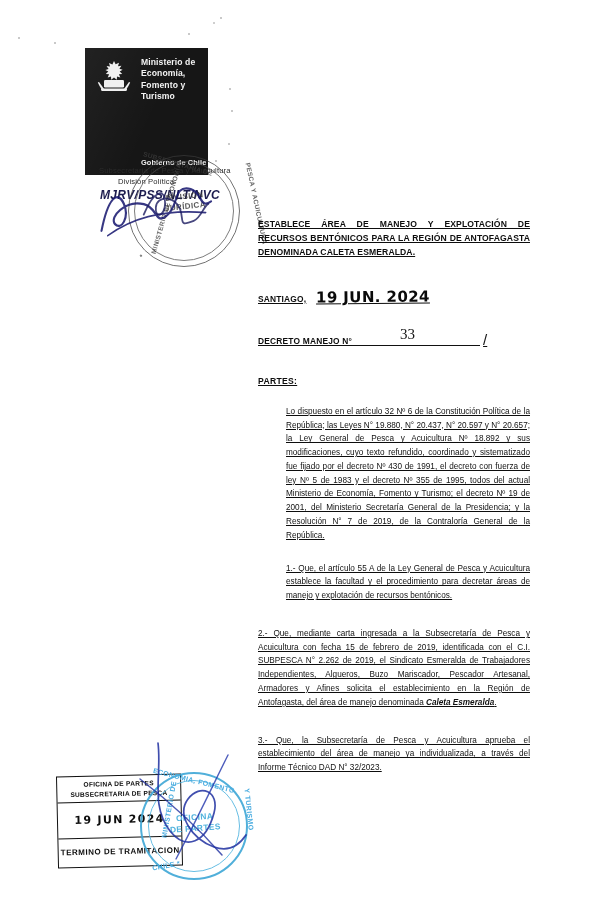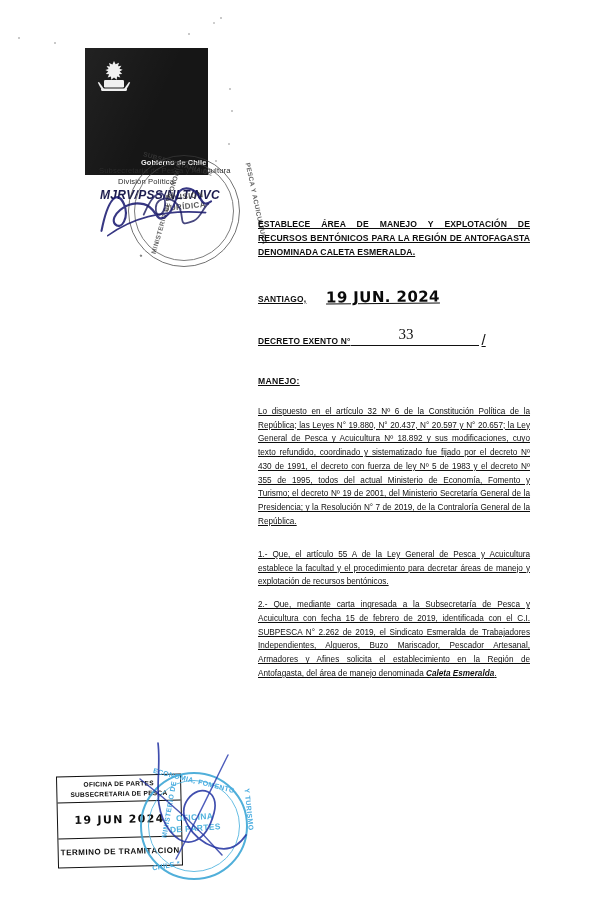--- a/index.html
+++ b/index.html
@@ -151,21 +151,21 @@
     font-size: 8.6px;
     font-weight: bold;
     line-height: 1.62;
     text-align: justify;
     letter-spacing: .1px;
   }
   #date-row {
     margin-top: 26px;
     display: flex;
     align-items: flex-end;
-    gap: 20px;
+    gap: 10px;
   }
   #date-label {
     font-size: 8.4px;
     font-weight: bold;
     letter-spacing: .2px;
   }
   #date-stamp {
     font-size: 15px;
     font-weight: bold;
     font-family: "DejaVu Sans", sans-serif;
@@ -204,27 +204,27 @@
     transform: translateY(2px);
   }
 
   .section-head {
     margin-top: 30px;
     font-size: 8.6px;
     font-weight: bold;
     letter-spacing: .3px;
   }
   .body-par {
-    margin-top: 9px;
+    margin-top: 24px;
     font-size: 8.2px;
     line-height: 1.68;
     text-align: justify;
     color: #111;
   }
-  .body-par.first { margin-top: 19px; }
+  .body-par.first { margin-top: 19px; margin-left: 28px; }
   .bi { font-weight: bold; font-style: italic; }
 
   
   #stamp-oficina {
     position: absolute;
     left: 57px; top: 775px;
     width: 125px; height: 92px;
     border: 1.4px solid #111;
     transform: rotate(-1.3deg);
     background: transparent;
@@ -319,20 +319,21 @@
     <svg width="38" height="36" viewBox="0 0 38 36" aria-hidden="true">
       <g fill="#f0f0f0">
         <path d="M19 3 l1.6 3.2 L24 4.8 l-1 3.4 3.4-.4-2 2.9 3.2 1.1-2.9 1.8 2.5 2.3-3.3.4 1.4 3.1-3.3-1-.2 3.4L19 19.4l-2.8 2.4-.2-3.4-3.3 1 1.4-3.1-3.3-.4 2.5-2.3L10.4 12l3.2-1.1-2-2.9 3.4.4-1-3.4 3.4 1.4z"></path>
         <rect x="9" y="22" width="20" height="7.5" rx="1.2"></rect>
         <rect x="6" y="30.5" width="26" height="2.4" rx="1.1"></rect>
         <path d="M4 24 q3 4 5 7 l-2 1 q-2.5-3.6-4.2-7.4z"></path>
         <path d="M34 24 q-3 4-5 7 l2 1 q2.5-3.6 4.2-7.4z"></path>
       </g>
     </svg>
   </div>
+  <div id="logo-ministry-text">Ministerio de Economía, Fomento y Turismo</div>
   <div id="logo-gov-text">Gobierno de Chile</div>
 </div>
 
 <div class="org-line" id="org-subsecretaria">Subsecretaría de Pesca y Acuicultura</div>
 <div class="org-line" id="org-division">División Política</div>
 <div class="org-line" id="org-initials">MJRV/PSS/NLT/NVC</div>
 
 <div id="seal-juridica"></div>
 <div class="seal-arc-text" id="seal-arc-top">SUBSECRETARÍA DE</div>
 <div class="seal-arc-text" id="seal-arc-right">PESCA Y ACUICULTURA</div>
@@ -357,35 +358,36 @@
 <div id="doc-col">
 
   <div id="doc-title">ESTABLECE ÁREA DE MANEJO Y EXPLOTACIÓN DE RECURSOS BENTÓNICOS PARA LA REGIÓN DE ANTOFAGASTA DENOMINADA CALETA ESMERALDA.</div>
 
   <div id="date-row">
     <span id="date-label">SANTIAGO,</span>
     <span id="date-stamp">19 JUN. 2024</span>
   </div>
 
   <div id="decree-row">
-    <span id="decree-label">DECRETO EXENTO N°</span>
+    <span id="decree-label">DECRETO MANEJO N°</span>
     <span id="decree-line">
       <span id="decree-number">33</span>
     </span>
     <span id="decree-slash">/</span>
   </div>
 
-  <div class="section-head">MANEJO:</div>
+  <div class="section-head">PARTES:</div>
   <div class="body-par first">Lo dispuesto en el artículo 32 Nº 6 de la Constitución Política de la República; las Leyes N° 19.880, N° 20.437, N° 20.597 y N° 20.657; la Ley General de Pesca y Acuicultura Nº 18.892 y sus modificaciones, cuyo texto refundido, coordinado y sistematizado fue fijado por el decreto Nº 430 de 1991, el decreto con fuerza de ley Nº 5 de 1983 y el decreto Nº 355 de 1995, todos del actual Ministerio de Economía, Fomento y Turismo; el decreto Nº 19 de 2001, del Ministerio Secretaría General de la Presidencia; y la Resolución N° 7 de 2019, de la Contraloría General de la República.</div>
 
 
   <div class="body-par first">1.- Que, el artículo 55 A de la Ley General de Pesca y Acuicultura establece la facultad y el procedimiento para decretar áreas de manejo y explotación de recursos bentónicos.</div>
 
   <div class="body-par"><span>2.- Que, mediante carta ingresada a la Subsecretaría de Pesca y Acuicultura con fecha 15 de febrero de 2019, identificada con el C.I. SUBPESCA N° 2.262 de 2019, el Sindicato Esmeralda de Trabajadores Independientes, Algueros, Buzo Mariscador, Pescador Artesanal, Armadores y Afines solicita el establecimiento en la Región de Antofagasta, del área de manejo denominada </span><span class="bi">Caleta Esmeralda</span><span>.</span></div>
 
+  <div class="body-par">3.- Que, la Subsecretaría de Pesca y Acuicultura aprueba el establecimiento del área de manejo ya individualizada, a través del Informe Técnico DAD N° 32/2023.</div>
 
 </div>
 
 <div id="stamp-oficina">
   <div class="row1">
     <span>OFICINA DE PARTES</span>
     <span>SUBSECRETARIA DE PESCA</span>
   </div>
   <div class="row2">19 JUN 2024</div>
   <div class="row3">TERMINO DE TRAMITACION</div>

